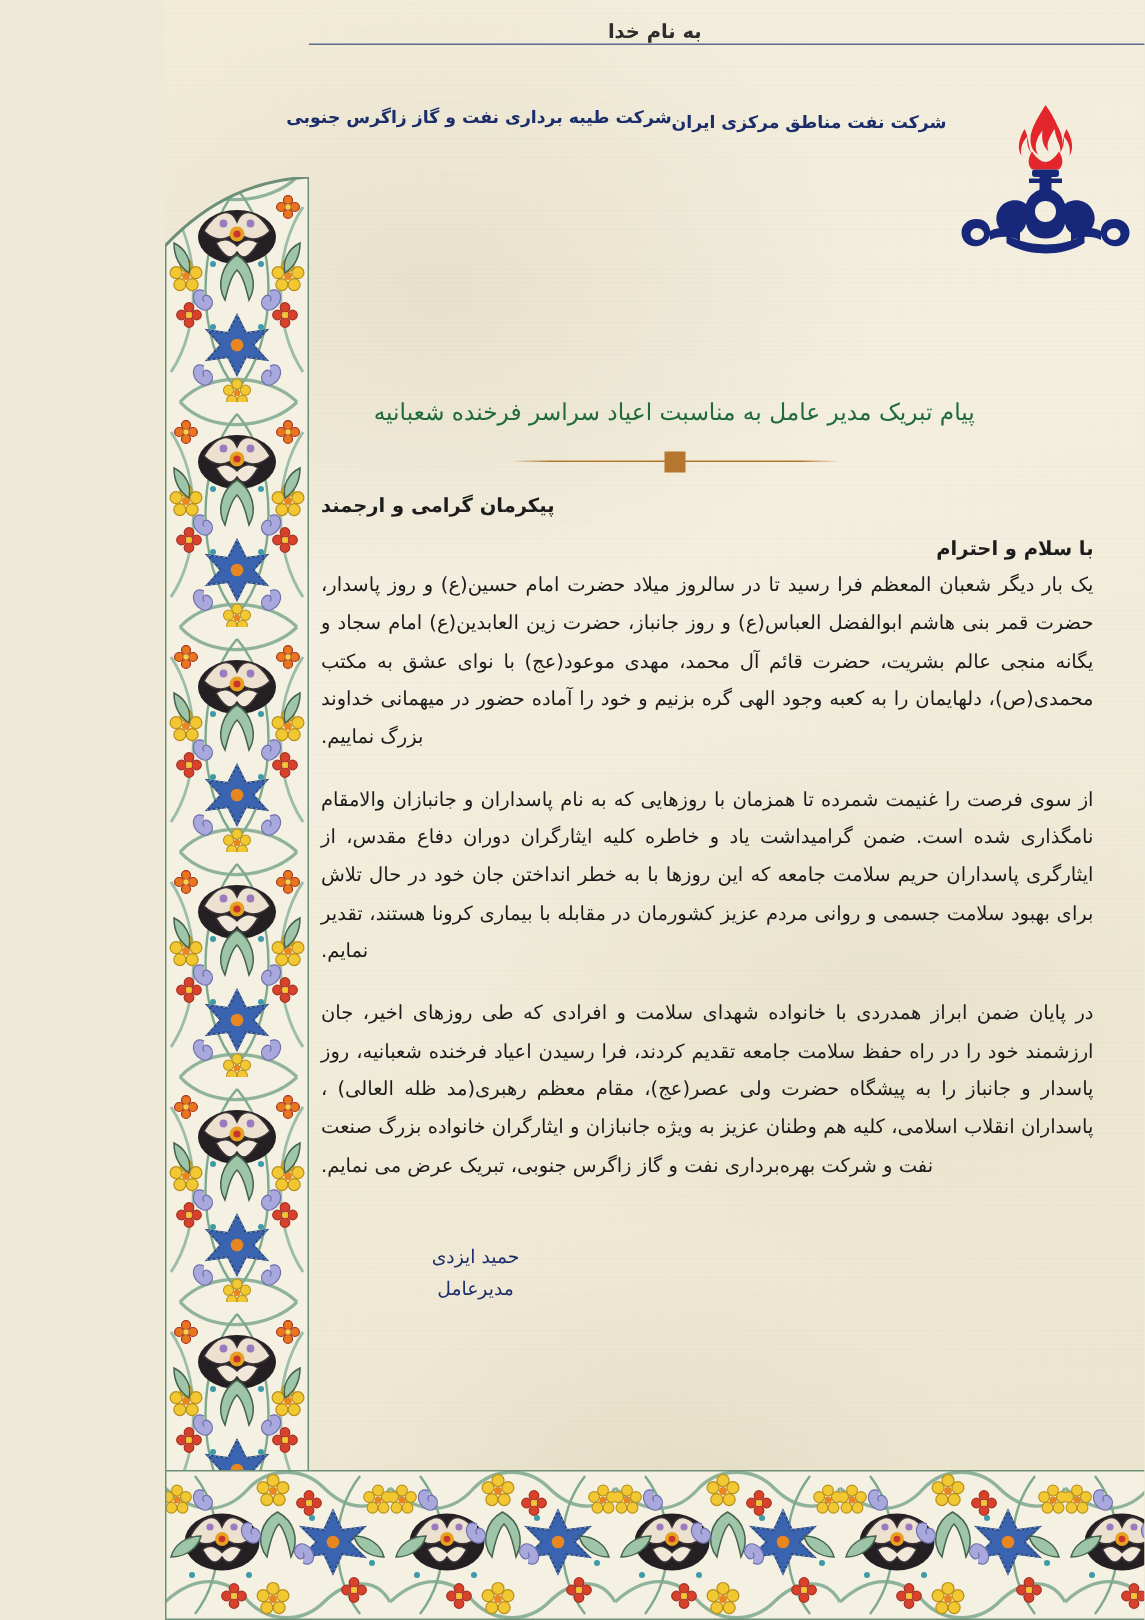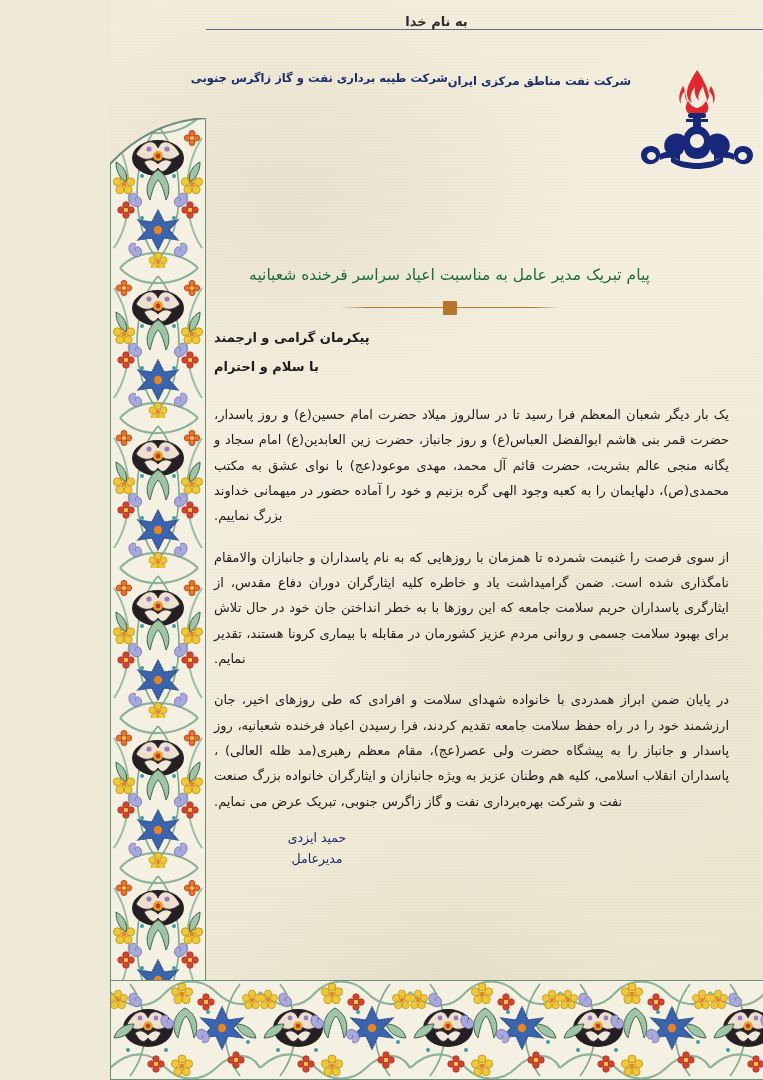--- a/index.html
+++ b/index.html
@@ -159,21 +159,21 @@
     text-align: justify;
     color: #1c1c1c;
   }
   .salut {
     text-align: left;
     font-size: 13px;
     font-weight: 600;
     margin: 0 0 14px 0;
     color: #1c1c1c;
   }
-  .salut.second { margin-bottom: 28px; }
+  .salut.second { margin-bottom: 4px; text-align: right; }
 
   .para {
     font-size: 13px;
     line-height: 1.95;
     margin: 0 0 16px 0;
     text-align: justify;
     text-align-last: left;
     color: #1c1c1c;
   }
 

